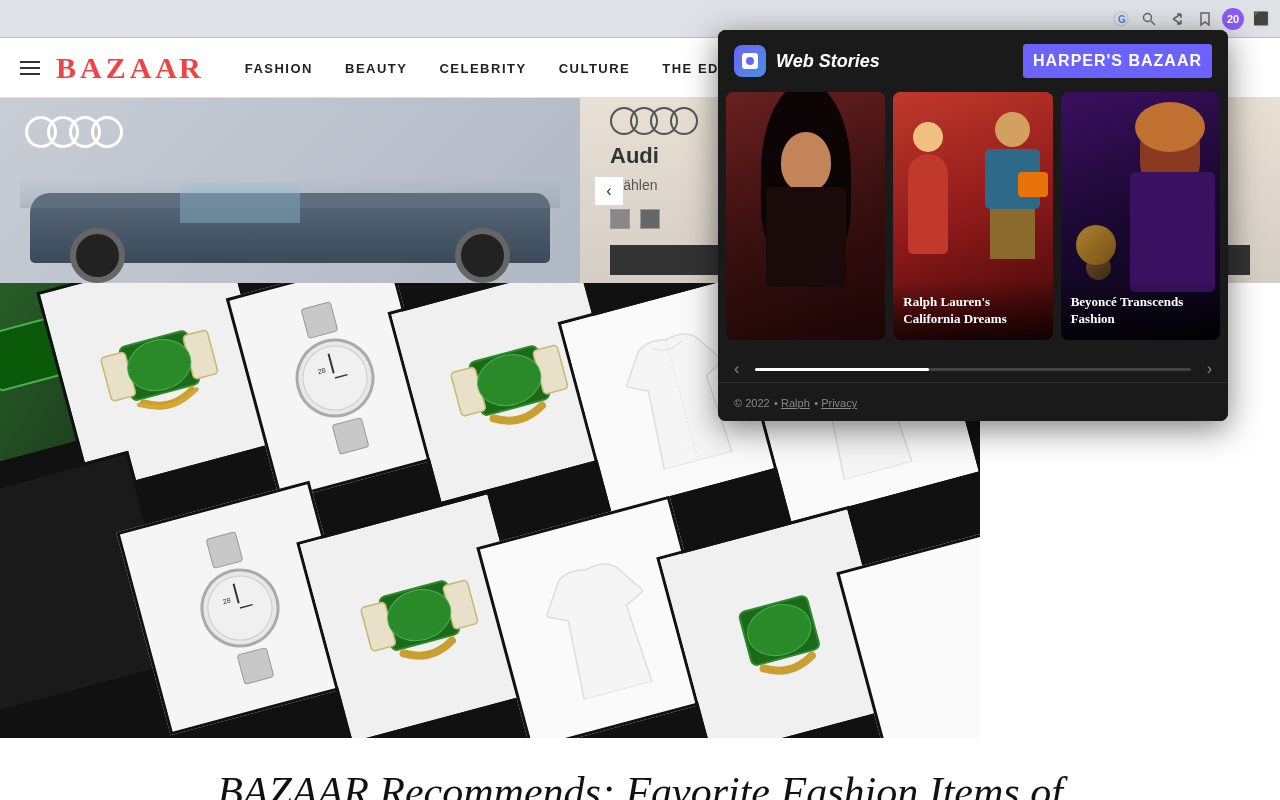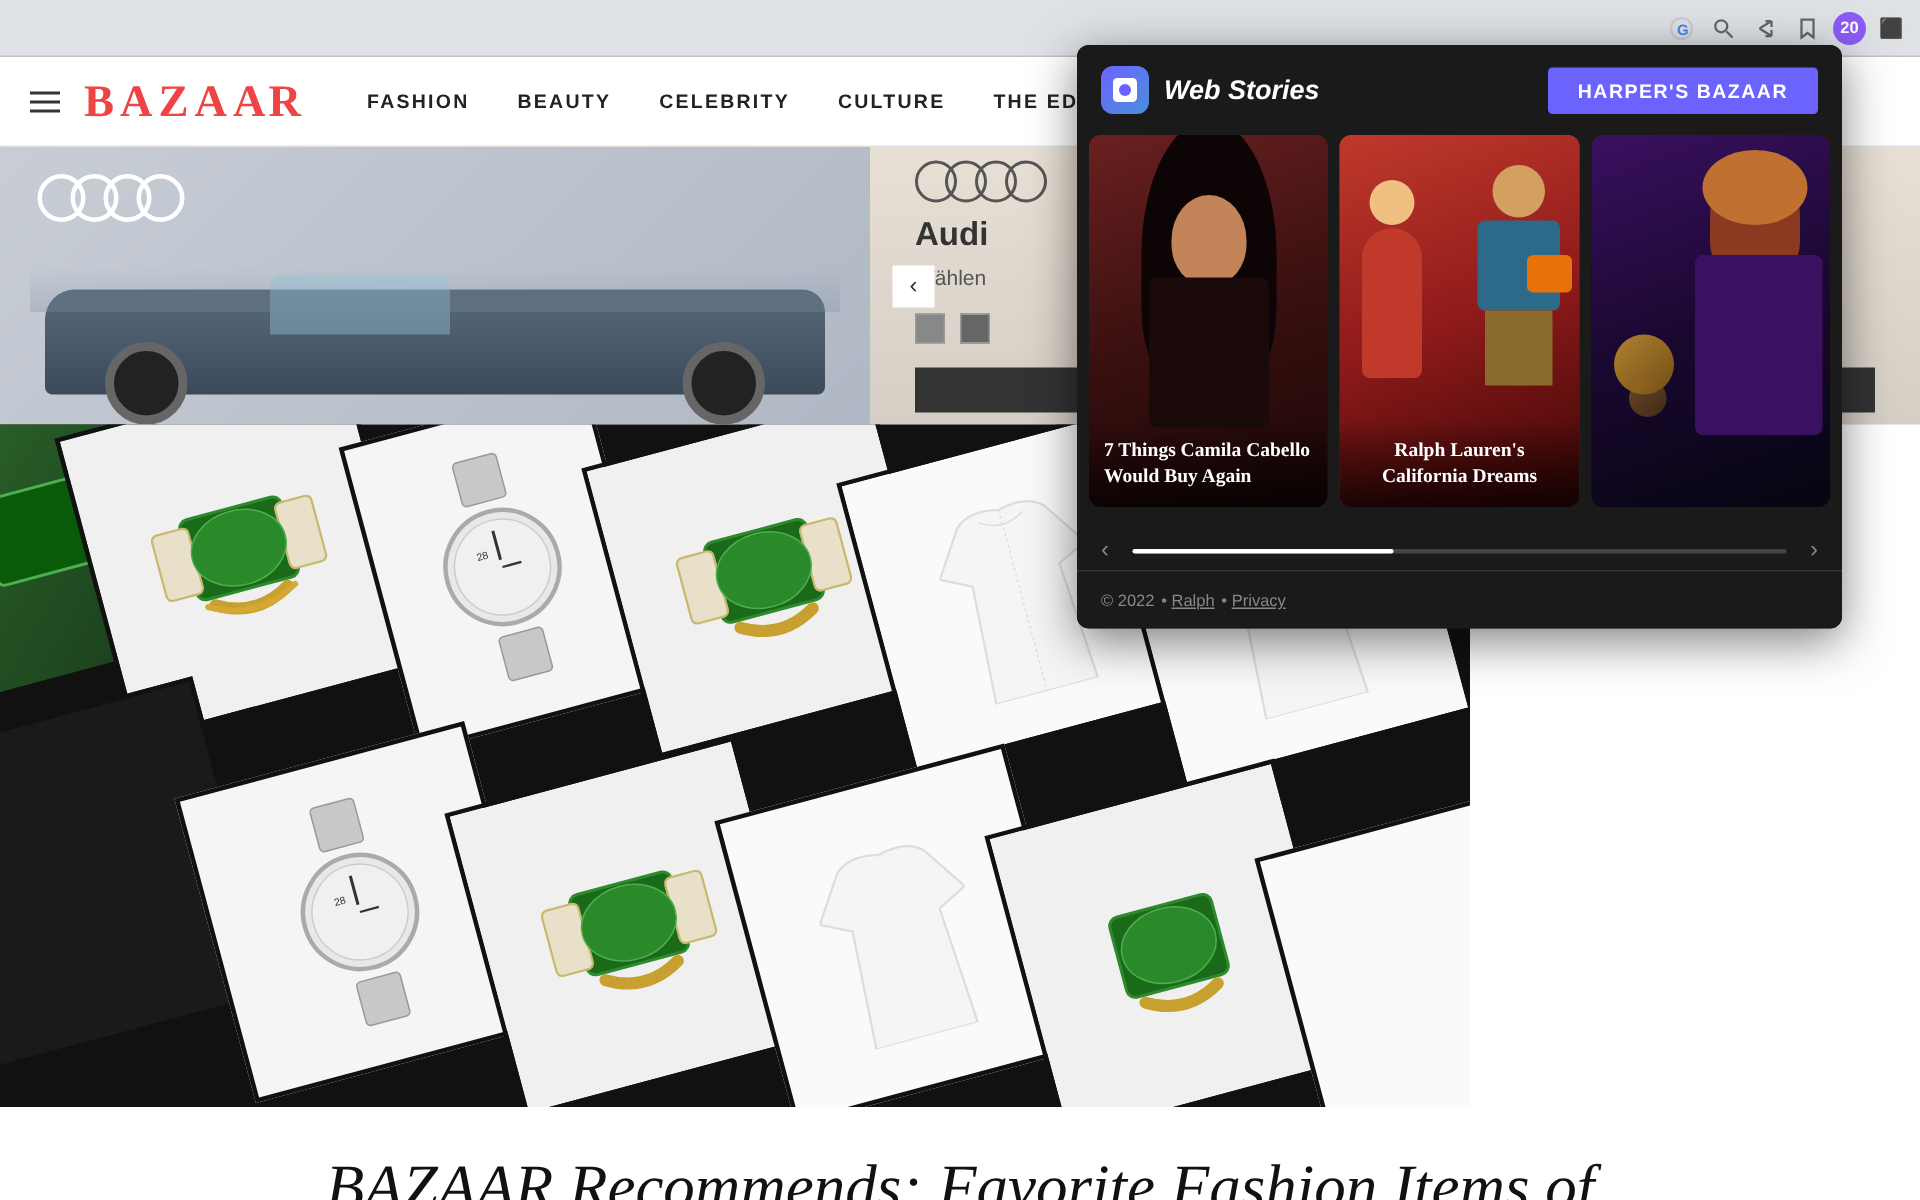--- a/index.html
+++ b/index.html
@@ -214,22 +214,22 @@
     .ws-title {
       color: white;
       font-size: 18px;
       font-weight: bold;
       font-style: italic;
     }
     .ws-brand-btn {
       background: #6C63FF;
       color: white;
       border: none;
-      padding: 8px 20px;
-      font-size: 13px;
+      padding: 8px 10px;
+      font-size: 16px;
       font-weight: bold;
       letter-spacing: 1px;
       cursor: pointer;
       border-radius: 3px;
     }
 
     
     .ws-stories {
       display: flex;
       gap: 8px;
@@ -241,21 +241,20 @@
       border-radius: 8px;
       overflow: hidden;
       position: relative;
       cursor: pointer;
     }
     .story-bg-1 {
       background: linear-gradient(180deg, #8B1a1a 0%, #2a0a0a 60%, #1a0505 100%);
     }
     .story-bg-2 {
       background: linear-gradient(180deg, #c0392b 0%, #8e1a1a 40%, #5a0d0d 100%);
-      text-align: center;
     }
     .story-bg-3 {
       background: linear-gradient(180deg, #1a0a2e 0%, #0d0520 60%, #050510 100%);
     }
     .story-card-text {
       position: absolute;
       bottom: 0;
       left: 0;
       right: 0;
       padding: 12px 10px;
@@ -568,23 +567,20 @@
       <div style="width:100%;height:100%;position:relative;overflow:hidden;">
 
         <div style="position:absolute;top:0;left:0;right:0;bottom:0;background:linear-gradient(160deg,#6a2020 0%,#3a1010 50%,#1a0505 100%);">
 
           <div style="position:absolute;top:-10px;left:50%;transform:translateX(-50%);width:90px;height:180px;background:#0d0505;border-radius:50% 50% 30% 30%;"></div>
 
           <div style="position:absolute;top:40px;left:50%;transform:translateX(-50%);width:50px;height:60px;background:#c4845a;border-radius:50% 50% 45% 45%;"></div>
 
           <div style="position:absolute;top:95px;left:50%;transform:translateX(-50%);width:80px;height:100px;background:#1a0a0a;border-radius:5px;"></div>
         </div>
-        <div class="story-card-text">
-          <h3>7 Things Camila Cabello Would Buy Again</h3>
-        </div>
       </div>
     </div>
 
     <div class="story-card story-bg-2">
       <div style="width:100%;height:100%;position:relative;overflow:hidden;">
         <div style="position:absolute;top:0;left:0;right:0;bottom:0;background:linear-gradient(160deg,#c0392b 0%,#8e1a1a 50%,#3a0505 100%);">
 
           <div style="position:absolute;top:30px;left:10px;width:50px;height:150px;">
             <div style="width:30px;height:30px;background:#f0c080;border-radius:50%;margin:0 auto;"></div>
             <div style="width:40px;height:100px;background:#c0392b;border-radius:20px 20px 5px 5px;margin:0 auto;margin-top:2px;"></div>
@@ -614,20 +610,23 @@
             <div style="position:absolute;top:10px;right:15px;width:70px;height:50px;background:#c07030;border-radius:50%;"></div>
 
             <div style="position:absolute;top:80px;right:5px;width:85px;height:120px;background:#3a1060;border-radius:5px;"></div>
 
             <div style="position:absolute;bottom:20px;left:15px;">
               <div style="width:40px;height:40px;border-radius:50%;background:linear-gradient(135deg,#d4a030,#8a6010);opacity:0.8;"></div>
               <div style="width:25px;height:25px;border-radius:50%;background:linear-gradient(135deg,#a07020,#604010);margin-top:-10px;margin-left:10px;opacity:0.6;"></div>
             </div>
           </div>
         </div>
+        <div class="story-card-text">
+          <h3>Beyoncé Transcends Fashion</h3>
+        </div>
       </div>
     </div>
   </div>
 
   <div class="ws-nav">
     <button class="ws-nav-arrow">‹</button>
     <div class="ws-progress">
       <div class="ws-progress-fill"></div>
     </div>
     <button class="ws-nav-arrow">›</button>

